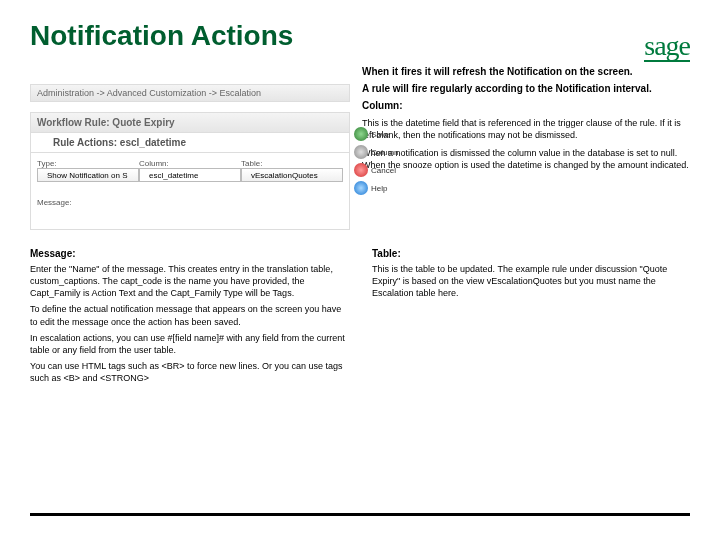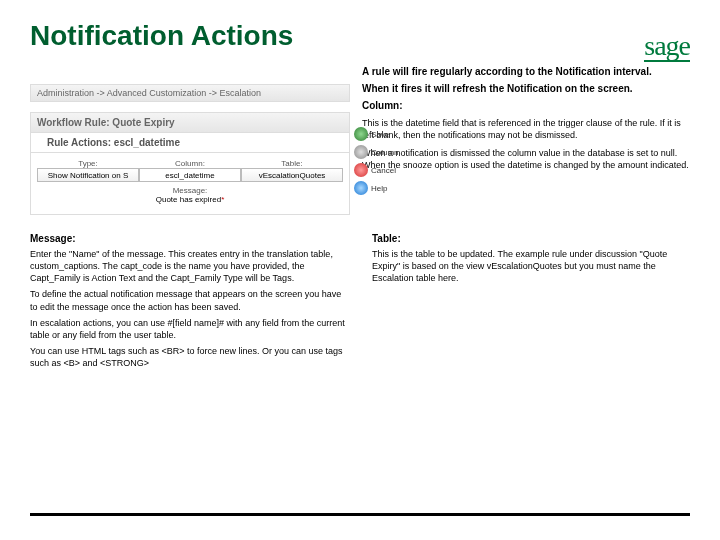--- a/index.html
+++ b/index.html
@@ -6,23 +6,23 @@
   body { width: 720px; height: 540px; font-family: Arial, Helvetica, sans-serif; background: #fff; color: #000; position: relative; }
   .title { font-size: 28px; font-weight: bold; color: #005e2f; padding: 20px 0 0 30px; }
   .logo { position: absolute; top: 30px; right: 30px; }
   .logo-text { font-family: Georgia, serif; font-size: 28px; color: #007a3d; letter-spacing: -1px; }
   .logo-underline { height: 2px; background: #007a3d; margin-top: -2px; }
   .content { padding: 14px 30px 0 30px; }
   .top-section { display: flex; gap: 12px; }
   .screenshot { width: 320px; flex-shrink: 0; }
   .breadcrumb { font-size: 9px; color: #666; background: linear-gradient(#f4f4f4,#e6e6e6); padding: 3px 6px; border: 1px solid #ddd; }
   .wf-rule { font-size: 10px; color: #666; background: linear-gradient(#f4f4f4,#e6e6e6); padding: 4px 6px; border: 1px solid #ddd; margin-top: 10px; font-weight: bold; }
-  .rule-actions { font-size: 10px; font-weight: bold; color: #555; padding: 4px 16px; border: 1px solid #ddd; border-top: none; }
+  .rule-actions { font-size: 10px; font-weight: bold; color: #555; padding: 4px 22px; border: 1px solid #ddd; border-top: none; }
   .form-area { border: 1px solid #ddd; border-top: none; padding: 6px; position: relative; }
-  .form-row { display: flex; gap: 0; margin-bottom: 4px; text-align: center; }
+  .form-row { display: flex; gap: 0; margin-bottom: 16px; }
   .form-field { flex: 1; }
   .form-label { font-size: 8px; color: #555; display: block; }
   .form-box { border: 1px solid #bbb; background: #fff; height: 14px; font-size: 8px; padding: 1px 9px; line-height: 12px; }
   .form-box.sel { background: linear-gradient(#fff,#f0f0f0); }
   .action-col { position: absolute; right: -50px; top: -26px; width: 45px; display: flex; flex-direction: column; gap: 4px; }
   .act-btn { display: flex; align-items: center; gap: 3px; font-size: 8px; color: #333; }
   .act-icon { width: 14px; height: 14px; border-radius: 50%; display: inline-block; }
   .ic-save { background: radial-gradient(#8fd88f,#2e7d32); }
   .ic-delete { background: radial-gradient(#e0e0e0,#888); }
   .ic-cancel { background: radial-gradient(#ff9b9b,#d32f2f); }
@@ -65,23 +65,20 @@
             <div class="form-box">escl_datetime</div>
           </div>
           <div class="form-field">
             <span class="form-label">Table:</span>
             <div class="form-box sel">vEscalationQuotes</div>
           </div>
         </div>
         <div class="form-row">
           <div class="form-field">
             <span class="form-label">Message:</span>
-            <div style="font-size:8px;">
-              <span>Quote has expired</span><span class="star">*</span>
-            </div>
           </div>
         </div>
         <div class="action-col">
           <div class="act-btn">
               <span class="act-icon ic-save"></span>
               <span>Save</span>
             </div>
           <div class="act-btn">
               <span class="act-icon ic-delete"></span>
               <span>Column</span>
@@ -91,22 +88,22 @@
               <span>Cancel</span>
             </div>
           <div class="act-btn">
               <span class="act-icon ic-help"></span>
               <span>Help</span>
             </div>
         </div>
       </div>
     </div>
     <div class="top-right">
+      <p class="bold">When it fires it will refresh the Notification on the screen.</p>
       <p class="bold">A rule will fire regularly according to the Notification interval.</p>
-      <p class="bold">When it fires it will refresh the Notification on the screen.</p>
       <p class="bold">Column:</p>
       <p class="sub">This is the datetime field that is referenced in the trigger clause of the rule. If it is left blank, then the notifications may not be dismissed.</p>
       <p class="sub">When a notification is dismissed the column value in the database is set to null. When the snooze option is used the datetime is changed by the amount indicated.</p>
     </div>
   </div>
 
   <div class="lower">
     <div class="col">
       <h4>Message:</h4>
       <p>Enter the "Name" of the message. This creates entry in the translation table, custom_captions. The capt_code is the name you have provided, the Capt_Family is Action Text and the Capt_Family Type will be Tags.</p>

